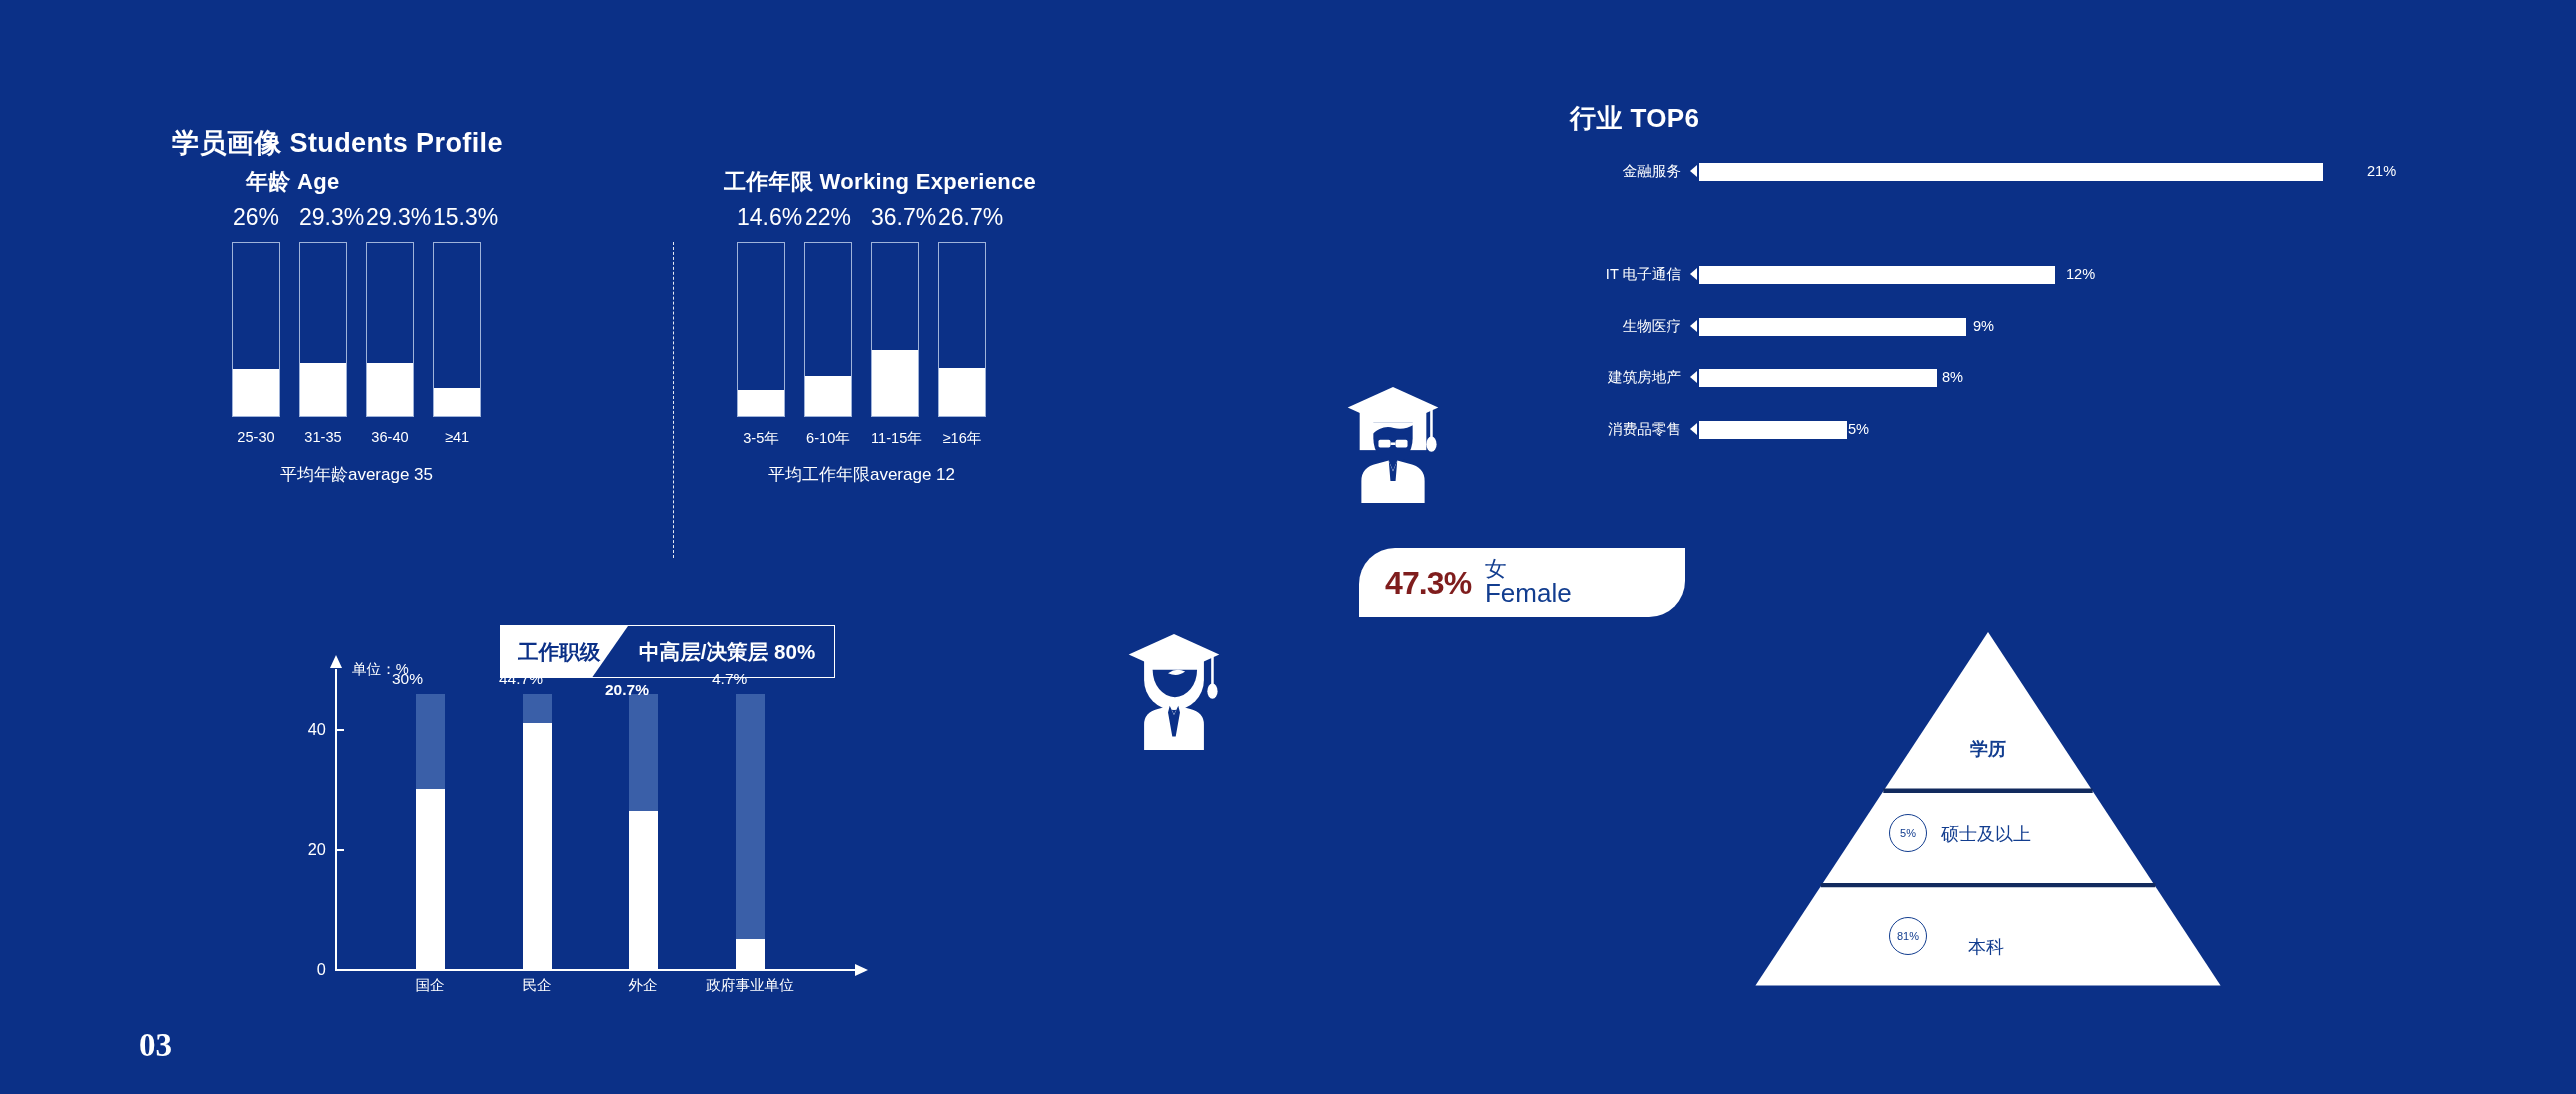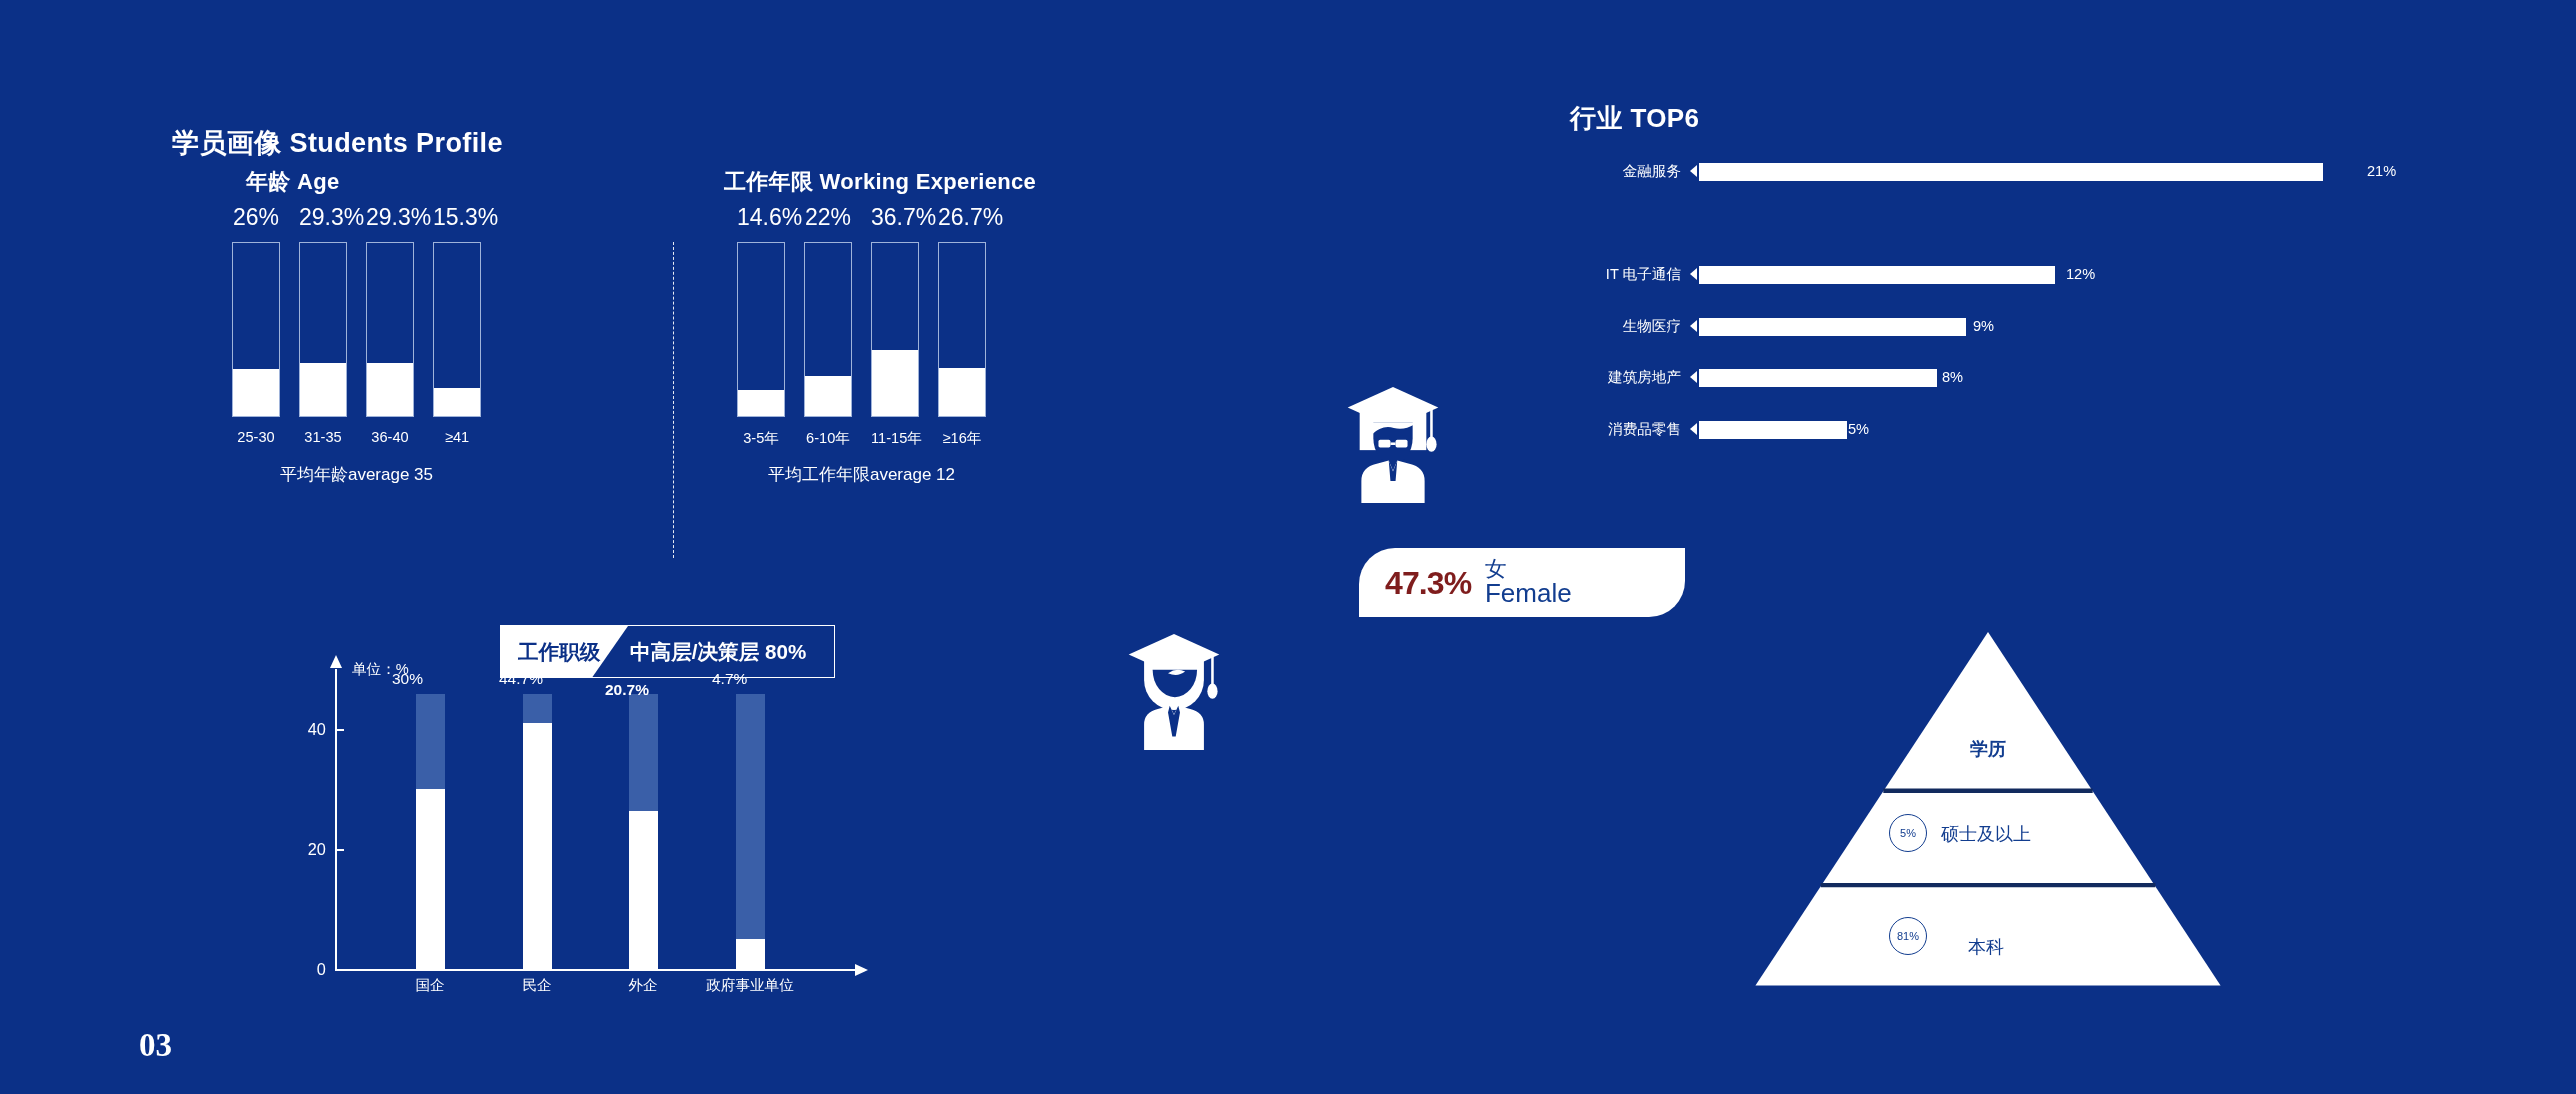--- a/index.html
+++ b/index.html
@@ -113,21 +113,21 @@
     position:absolute; left:0; top:0; height:100%; width:127px;
     background:#ffffff;
     clip-path:polygon(0 0, 100% 0, 72% 100%, 0 100%);
   }
   #jl-tag-white-label {
     position:absolute; left:17px; top:0; height:100%;
     display:flex; align-items:center;
     color:#0b3087; font-size:20.6px; font-weight:bold; white-space:nowrap;
   }
   #jl-tag-blue-label {
-    position:absolute; left:129px; top:0; height:100%;
+    position:absolute; left:138px; top:0; height:100%;
     display:flex; align-items:center;
     color:#ffffff; font-size:20.6px; font-weight:bold; white-space:nowrap;
   }
 
   
   .gender-badge {
     position:absolute; background:#ffffff;
     border-radius:36px 0 36px 0;
     display:flex; align-items:center; padding:0 26px;
   }

